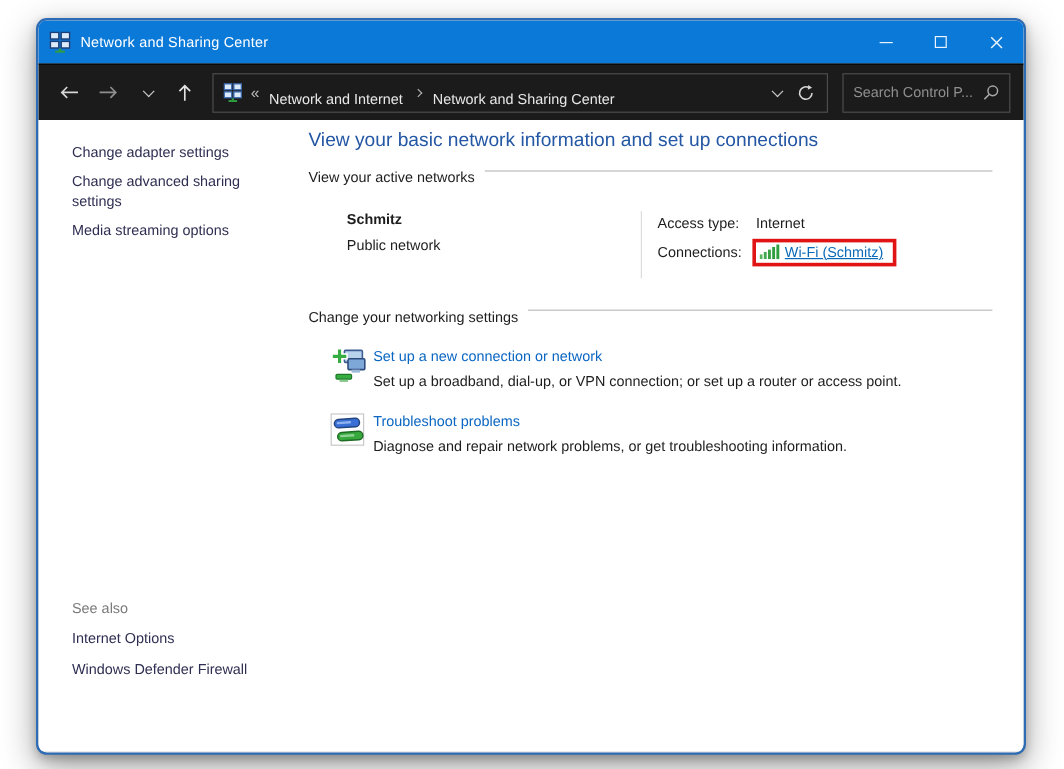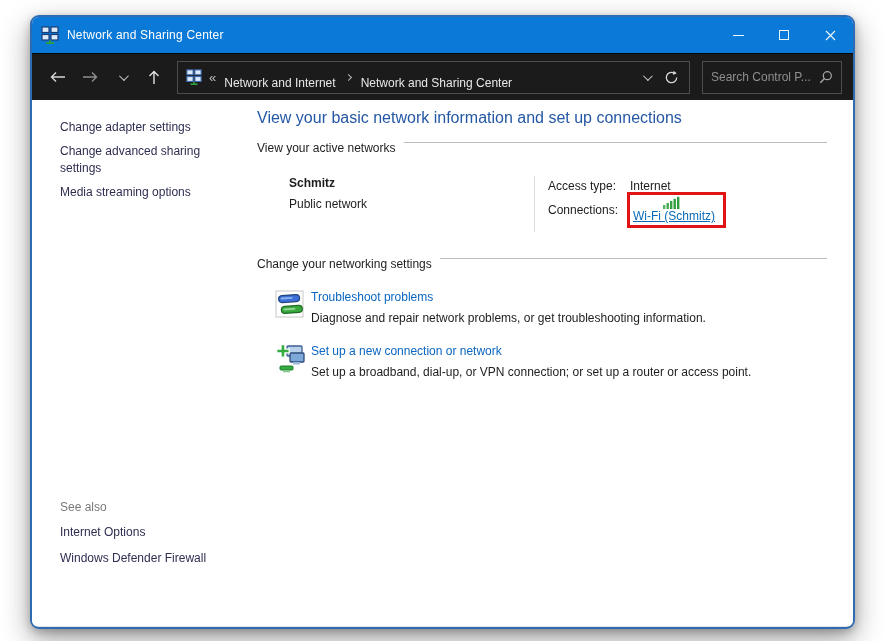--- a/index.html
+++ b/index.html
@@ -72,21 +72,21 @@
 
   .net-row { display:flex; margin:21px 0 0 0; min-height:56px; }
   .net-left { width:277px; padding-left:32px; flex:none; }
   .net-name { font-size:12px; font-weight:700; color:#1d1d1d; margin-bottom:7px; }
   .net-type { font-size:12px; color:#1d1d1d; }
   .net-right { flex:1; border-left:1px solid #dcdcdc; padding-left:13px; }
   .net-prop { display:flex; align-items:center; font-size:12px; color:#1d1d1d; height:20px; margin-bottom:4px; }
   .net-prop-label { width:82px; flex:none; }
   .conn-highlight {
     display:inline-flex; align-items:center; border:3px solid #e01414;
-    padding:1px 8px 2px 3px; margin-left:-3px;flex-direction:column;
+    padding:1px 8px 2px 3px; margin-left:-3px;
   }
   .wifi-icon { margin-right:4px; }
   .conn-link { font-size:12px; color:#0b6ab8; text-decoration:underline; cursor:pointer; white-space:nowrap; }
 
   .settings-wrap { margin-top:25px; }
   .setting-item { display:flex; margin-top:17px; padding-left:17px; }
   .setting-item .item-icon { width:32px; height:32px; flex:none; margin-right:5px; }
   .setting-text { padding-top:2px; }
   .setting-link { font-size:12px; color:#0a66c2; cursor:pointer; margin-bottom:7px; }
   .setting-desc { font-size:12px; color:#1d1d1d; }
@@ -228,50 +228,50 @@
 
       <div class="settings-wrap">
         <div class="section-head">
           <span class="section-title">Change your networking settings</span>
           <span class="section-rule"></span>
         </div>
 
         <div class="setting-item">
           <span class="item-icon">
             <svg width="32" height="32" viewBox="0 0 32 32">
+              <rect x="13" y="4" width="15" height="10" rx="1" fill="#b9d2ec" stroke="#3c5d92" stroke-width="1.3"></rect>
+              <rect x="16" y="11" width="14" height="9" rx="1" fill="#7ea8d8" stroke="#2c4a7c" stroke-width="1.3"></rect>
+              <rect x="19" y="20" width="7" height="2.5" fill="#9db9da"></rect>
+              <path d="M8 1.5 h5 v5.5 h5.5 v5 h-5.5 v5.5 h-5 v-5.5 h-5.5 v-5 h5.5 Z" transform="scale(0.78) translate(1,2)" fill="#35ad41" stroke="#ffffff" stroke-width="1.6"></path>
+              <rect x="6" y="24" width="13" height="4" rx="1" fill="#35ad41" stroke="#1e7a2a" stroke-width="1"></rect>
+              <rect x="9" y="28.5" width="7" height="1.8" fill="#86c98d"></rect>
+            </svg>
+          </span>
+          <div class="setting-text">
+            <div class="setting-link">Set up a new connection or network</div>
+            <div class="setting-desc">Set up a broadband, dial-up, or VPN connection; or set up a router or access point.</div>
+          </div>
+        </div>
+
+        <div class="setting-item">
+          <span class="item-icon">
+            <svg width="32" height="32" viewBox="0 0 32 32">
               <rect x="2" y="3" width="27" height="26" fill="#ffffff" stroke="#c8c8c8" stroke-width="1"></rect>
               <g transform="rotate(-4 16 16)">
                 <rect x="5" y="7" width="21" height="7" rx="3.5" fill="#3a6fd8" stroke="#23457e" stroke-width="1.2"></rect>
                 <rect x="7" y="9" width="12" height="2" rx="1" fill="#8fb2ec"></rect>
               </g>
               <g transform="rotate(-4 16 16)">
                 <rect x="7" y="18" width="21" height="7" rx="3.5" fill="#37a93c" stroke="#1f6b25" stroke-width="1.2"></rect>
                 <rect x="9" y="20" width="12" height="2" rx="1" fill="#8fd293"></rect>
               </g>
             </svg>
           </span>
           <div class="setting-text">
             <div class="setting-link">Troubleshoot problems</div>
             <div class="setting-desc">Diagnose and repair network problems, or get troubleshooting information.</div>
           </div>
         </div>
-
-        <div class="setting-item">
-          <span class="item-icon">
-            <svg width="32" height="32" viewBox="0 0 32 32">
-              <rect x="13" y="4" width="15" height="10" rx="1" fill="#b9d2ec" stroke="#3c5d92" stroke-width="1.3"></rect>
-              <rect x="16" y="11" width="14" height="9" rx="1" fill="#7ea8d8" stroke="#2c4a7c" stroke-width="1.3"></rect>
-              <rect x="19" y="20" width="7" height="2.5" fill="#9db9da"></rect>
-              <path d="M8 1.5 h5 v5.5 h5.5 v5 h-5.5 v5.5 h-5 v-5.5 h-5.5 v-5 h5.5 Z" transform="scale(0.78) translate(1,2)" fill="#35ad41" stroke="#ffffff" stroke-width="1.6"></path>
-              <rect x="6" y="24" width="13" height="4" rx="1" fill="#35ad41" stroke="#1e7a2a" stroke-width="1"></rect>
-              <rect x="9" y="28.5" width="7" height="1.8" fill="#86c98d"></rect>
-            </svg>
-          </span>
-          <div class="setting-text">
-            <div class="setting-link">Set up a new connection or network</div>
-            <div class="setting-desc">Set up a broadband, dial-up, or VPN connection; or set up a router or access point.</div>
-          </div>
-        </div>
       </div>
 
     </div>
   </div>
 </div>
 
 </body></html>

